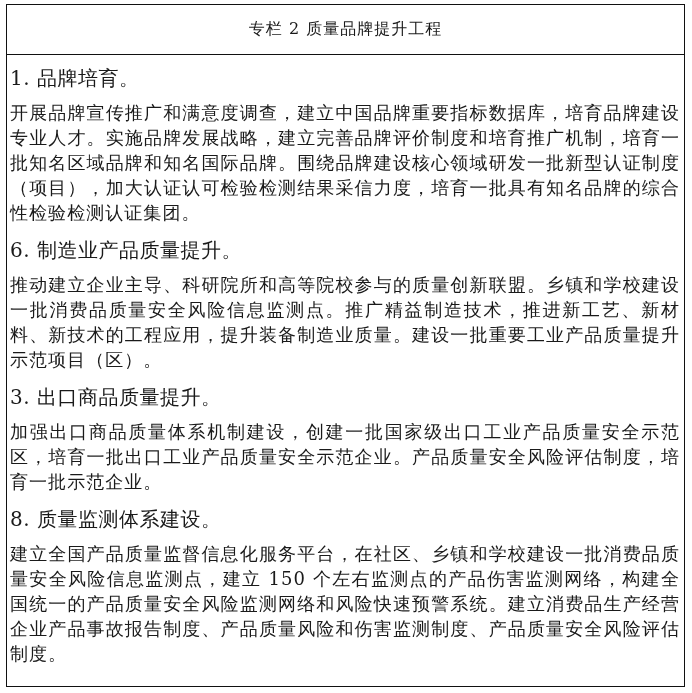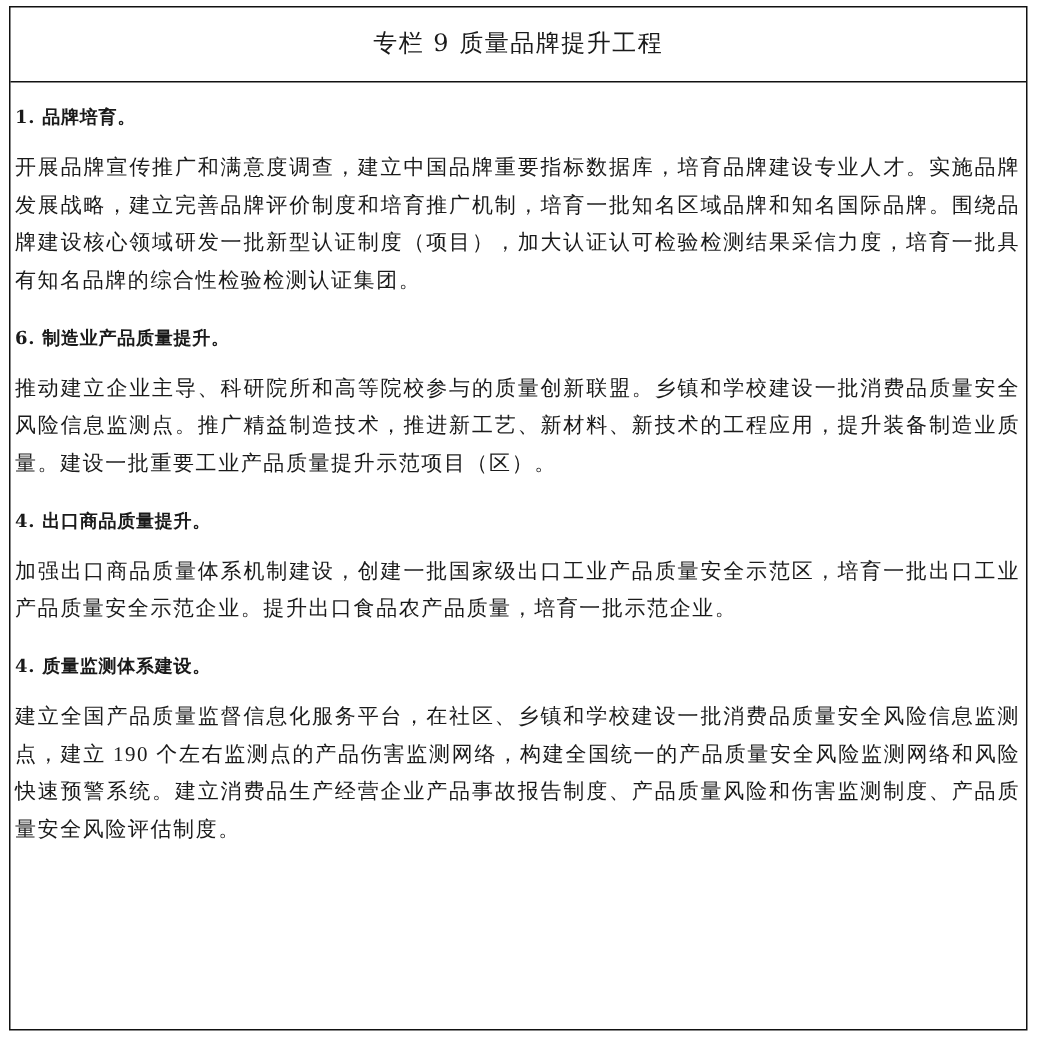--- a/index.html
+++ b/index.html
@@ -30,57 +30,56 @@
       display: flex;
       align-items: center;
       justify-content: center;
       font-size: 16px;
       letter-spacing: 1px;
     }
     .content {
       padding: 0 0 0 3px;
     }
     .section-title {
-      font-weight: bold;
-      font-size: 12px;
+      font-weight: normal;
+      font-size: 20px;
       line-height: 24px;
       padding-top: 11px;
       padding-bottom: 10px;
       letter-spacing: 0.5px;
     }
     .section-body {
-      font-size: 14px;
+      font-size: 18px;
       line-height: 25px;
       letter-spacing: 1.05px;
       text-align: justify;
       text-align-last: left;
       width: 670px;
       word-break: break-all;
       padding-bottom: 2px;
-      font-family: Liberation Serif, serif;
     }
   </style>
 </head>
 <body>
 
 <div class="box">
   <div class="header">
-    <span>专栏 9 质量品牌提升工程</span>
+    <span>专栏 2 质量品牌提升工程</span>
   </div>
   <div class="content">
     <div class="section">
       <div class="section-title">1. 品牌培育。</div>
       <div class="section-body">开展品牌宣传推广和满意度调查，建立中国品牌重要指标数据库，培育品牌建设专业人才。实施品牌发展战略，建立完善品牌评价制度和培育推广机制，培育一批知名区域品牌和知名国际品牌。围绕品牌建设核心领域研发一批新型认证制度（项目），加大认证认可检验检测结果采信力度，培育一批具有知名品牌的综合性检验检测认证集团。</div>
     </div>
     <div class="section">
       <div class="section-title">6. 制造业产品质量提升。</div>
       <div class="section-body">推动建立企业主导、科研院所和高等院校参与的质量创新联盟。乡镇和学校建设一批消费品质量安全风险信息监测点。推广精益制造技术，推进新工艺、新材料、新技术的工程应用，提升装备制造业质量。建设一批重要工业产品质量提升示范项目（区）。</div>
     </div>
     <div class="section">
-      <div class="section-title">4. 出口商品质量提升。</div>
-      <div class="section-body">加强出口商品质量体系机制建设，创建一批国家级出口工业产品质量安全示范区，培育一批出口工业产品质量安全示范企业。提升出口食品农产品质量，培育一批示范企业。</div>
+      <div class="section-title">3. 出口商品质量提升。</div>
+      <div class="section-body">加强出口商品质量体系机制建设，创建一批国家级出口工业产品质量安全示范区，培育一批出口工业产品质量安全示范企业。产品质量安全风险评估制度，培育一批示范企业。</div>
     </div>
     <div class="section">
-      <div class="section-title">4. 质量监测体系建设。</div>
-      <div class="section-body">建立全国产品质量监督信息化服务平台，在社区、乡镇和学校建设一批消费品质量安全风险信息监测点，建立 190 个左右监测点的产品伤害监测网络，构建全国统一的产品质量安全风险监测网络和风险快速预警系统。建立消费品生产经营企业产品事故报告制度、产品质量风险和伤害监测制度、产品质量安全风险评估制度。</div>
+      <div class="section-title">8. 质量监测体系建设。</div>
+      <div class="section-body">建立全国产品质量监督信息化服务平台，在社区、乡镇和学校建设一批消费品质量安全风险信息监测点，建立 150 个左右监测点的产品伤害监测网络，构建全国统一的产品质量安全风险监测网络和风险快速预警系统。建立消费品生产经营企业产品事故报告制度、产品质量风险和伤害监测制度、产品质量安全风险评估制度。</div>
     </div>
   </div>
 </div>
 
 </body></html>

